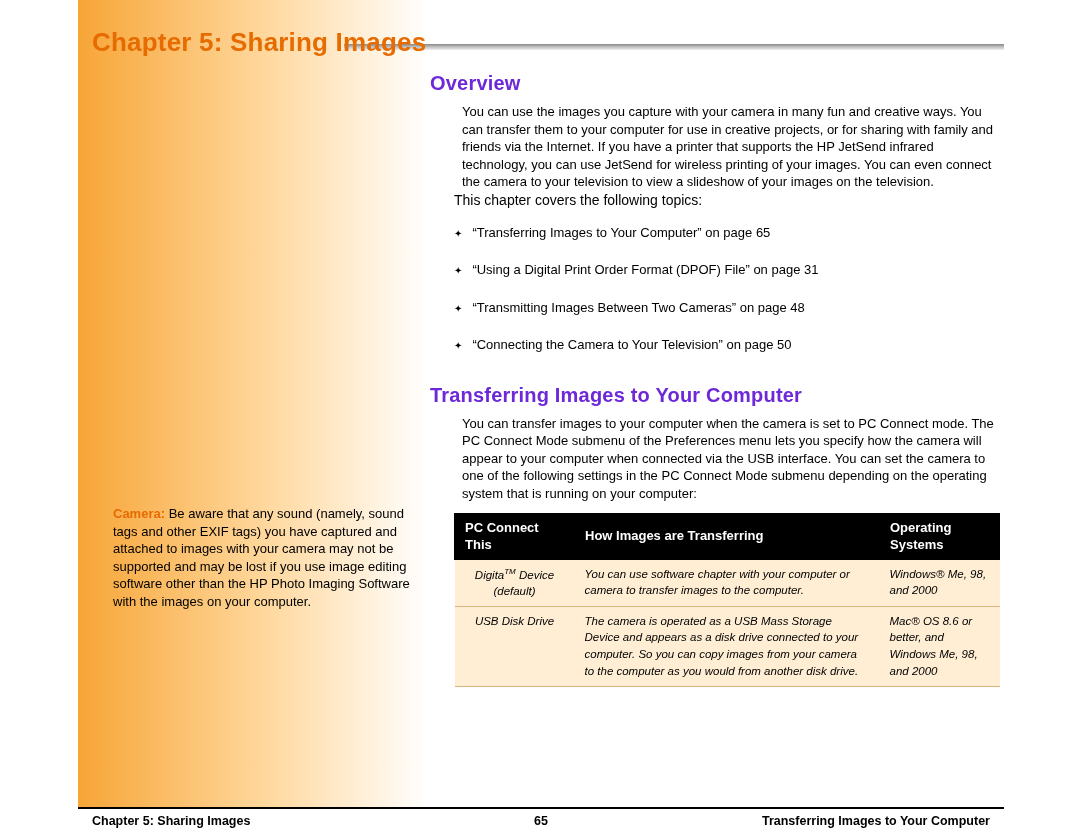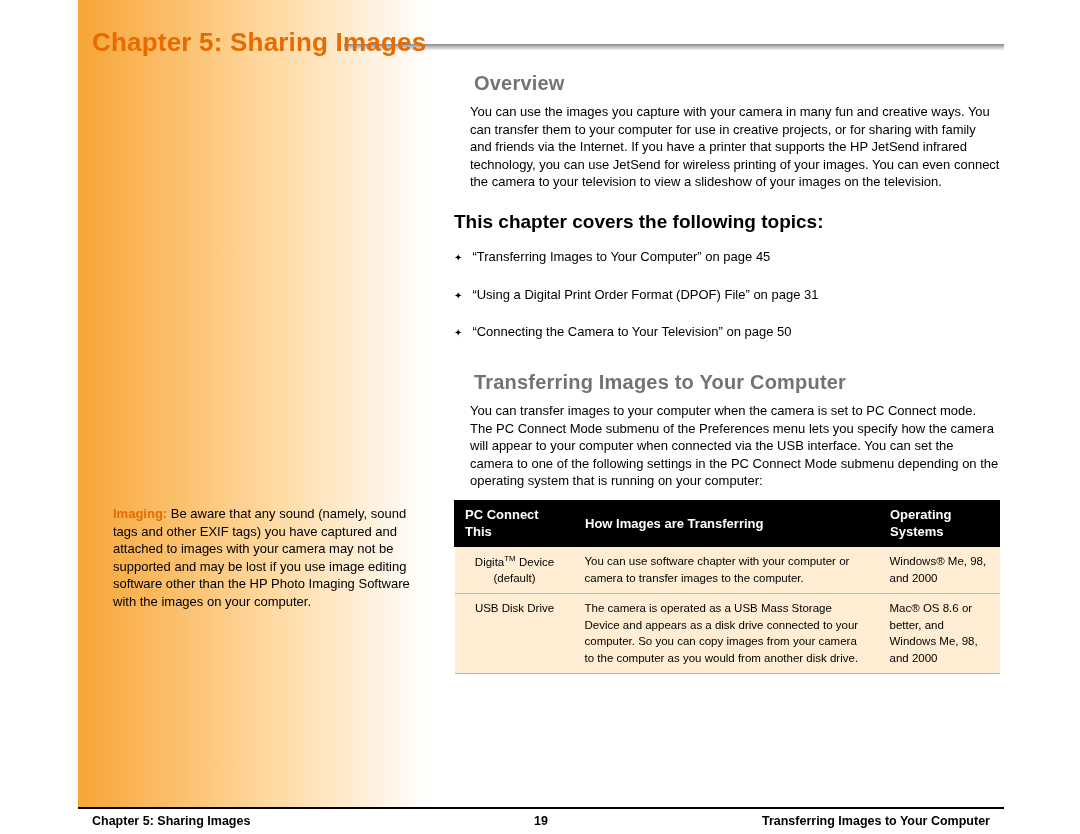--- a/index.html
+++ b/index.html
@@ -53,29 +53,28 @@
   }
   .caution-label { color: #e66b00; font-weight: bold; }
   .main {
     position: absolute;
     left: 430px;
     top: 70px;
     width: 570px;
     z-index: 2;
   }
   h2 {
-    color: #737373;
+    color: #6d28d9;
     font-size: 20px;
     font-weight: bold;
     margin-bottom: 6px;
     letter-spacing: 0.2px;
-    margin-left: 44px;
   }
-  .body-text { margin-left: 40px; font-size: 13px; }
-  .topics-intro { margin-left: 24px; margin-top: 18px; font-size: 19px; font-weight: bold; }
+  .body-text { margin-left: 32px; font-size: 13px; }
+  .topics-intro { margin-left: 24px; font-size: 14px; }
   ul.topics { list-style: none; margin-left: 24px; margin-top: 14px; }
   ul.topics li { margin-bottom: 20px; font-size: 13px; }
   ul.topics li::before { content: "✦"; font-size: 10px; margin-right: 10px; color: #000; }
   .section2 { margin-top: 28px; }
   table {
     border-collapse: collapse;
     width: 100%;
     margin-top: 10px;
     margin-left: 24px;
     width: calc(100% - 24px);
@@ -90,20 +89,21 @@
     border: 1px solid #000;
   }
   td {
     background: #ffeed4;
     font-size: 11.5px;
     padding: 6px 10px;
     vertical-align: top;
     border-top: 1px solid #d6b57a;
     border-bottom: 1px solid #d6b57a;
     line-height: 1.45;
+    font-style: italic;
   }
   td.col0 { width: 120px; text-align: center; }
   td.col2 { width: 120px; }
   sup { font-size: 8px; }
   .footer {
     position: absolute;
     left: 78px;
     bottom: 0;
     width: 926px;
     padding: 4px 14px;
@@ -119,31 +119,32 @@
 </style>
 </head>
 <body>
 
 <div class="sidebar"></div>
 
 <div class="chapter-title">Chapter 5: Sharing Images</div>
 <div class="title-line"></div>
 
 <div class="caution-box">
-  <span class="caution-label">Imaging:</span><span> Be aware that any sound (namely, sound tags and other EXIF tags) you have captured and attached to images with your camera may not be supported and may be lost if you use image editing software other than the HP Photo Imaging Software with the images on your computer.</span>
+  <span class="caution-label">Camera:</span><span> Be aware that any sound (namely, sound tags and other EXIF tags) you have captured and attached to images with your camera may not be supported and may be lost if you use image editing software other than the HP Photo Imaging Software with the images on your computer.</span>
 </div>
 
 <div class="main">
 
   <h2>Overview</h2>
   <p class="body-text">You can use the images you capture with your camera in many fun and creative ways. You can transfer them to your computer for use in creative projects, or for sharing with family and friends via the Internet. If you have a printer that supports the HP JetSend infrared technology, you can use JetSend for wireless printing of your images. You can even connect the camera to your television to view a slideshow of your images on the television.</p>
   <p class="topics-intro">This chapter covers the following topics:</p>
   <ul class="topics">
-    <li>“Transferring Images to Your Computer” on page 45</li>
+    <li>“Transferring Images to Your Computer” on page 65</li>
     <li>“Using a Digital Print Order Format (DPOF) File” on page 31</li>
+    <li>“Transmitting Images Between Two Cameras” on page 48</li>
     <li>“Connecting the Camera to Your Television” on page 50</li>
   </ul>
 
   <div class="section2">
     <h2>Transferring Images to Your Computer</h2>
     <p class="body-text">You can transfer images to your computer when the camera is set to PC Connect mode. The PC Connect Mode submenu of the Preferences menu lets you specify how the camera will appear to your computer when connected via the USB interface. You can set the camera to one of the following settings in the PC Connect Mode submenu depending on the operating system that is running on your computer:</p>
 
     <table>
       <thead>
         <tr>
@@ -164,15 +165,15 @@
           <td class="col2">Mac® OS 8.6 or better, and Windows Me, 98, and 2000</td>
         </tr>
       </tbody>
     </table>
   </div>
 
 </div>
 
 <div class="footer">
   <span>Chapter 5: Sharing Images</span>
-  <span class="center">19</span>
+  <span class="center">65</span>
   <span>Transferring Images to Your Computer</span>
 </div>
 
 </body></html>

